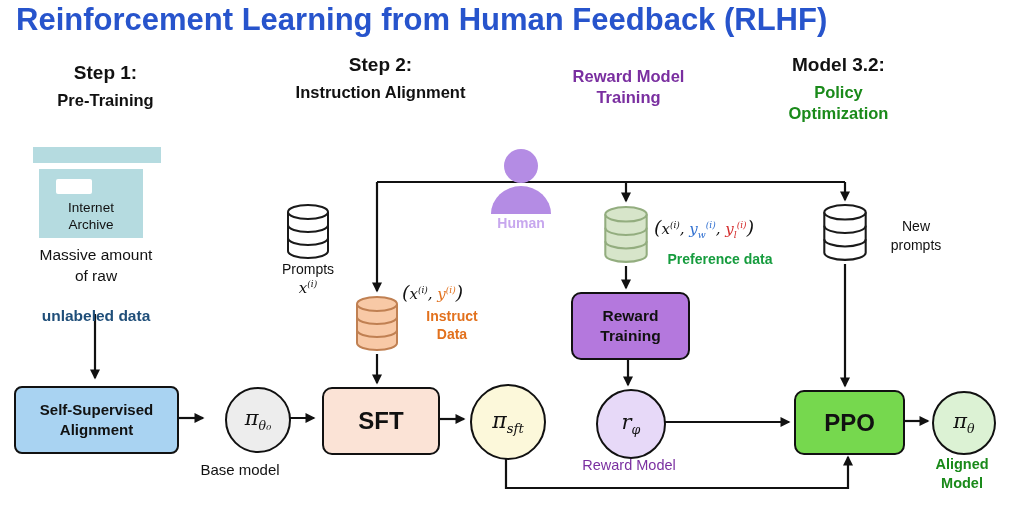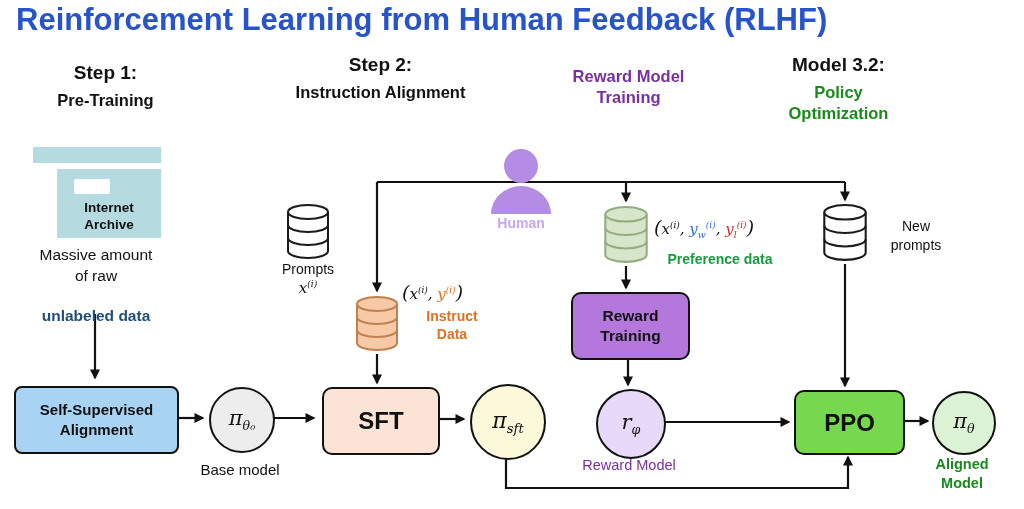--- a/index.html
+++ b/index.html
@@ -14,21 +14,21 @@
   .step-label{font-size:19px;font-weight:bold;}
   .step-sub{font-size:16.5px;font-weight:bold;line-height:21px;margin-top:6px;}
   .hdr1{left:28px;top:62px;width:155px;}
   .hdr2{left:288px;top:54px;width:185px;}
   .hdr31{left:556px;top:60px;width:145px;}
   .hdr31 .step-sub{color:var(--step31);}
   .hdr32{left:766px;top:54px;width:145px;}
   .hdr32 .step-sub{color:var(--step32);}
   
   .ia-bar{position:absolute;left:33px;top:147px;width:128px;height:16px;background:var(--archive);z-index:2;}
-  .ia-block{position:absolute;left:57px;top:169px;width:104px;height:69px;background:var(--archive);z-index:2;font-weight:bold;}
+  .ia-block{position:absolute;left:39px;top:169px;width:104px;height:69px;background:var(--archive);z-index:2;}
   .ia-slot{position:absolute;left:17px;top:10px;width:36px;height:15px;background:#fff;border-radius:2px;}
   .ia-text{position:absolute;left:0;right:0;top:30px;text-align:center;font-size:13.5px;line-height:17px;}
   
   .cap-massive{position:absolute;left:10px;top:244px;width:172px;text-align:center;
                font-size:15.5px;line-height:21px;z-index:2;}
   .cap-unlabeled{font-weight:bold;color:var(--unlabeled);margin-top:19px;}
   .cap-base{position:absolute;left:186px;top:461px;width:108px;text-align:center;font-size:15px;z-index:2;}
   .prompts-label{position:absolute;left:270px;top:261px;width:76px;text-align:center;font-size:14px;z-index:2;}
   .human-label{position:absolute;left:486px;top:215px;width:70px;text-align:center;font-weight:bold;
                font-size:14px;color:var(--human-label);z-index:2;}
@@ -58,21 +58,21 @@
   .node{position:absolute;display:flex;align-items:center;justify-content:center;text-align:center;
         border:2.5px solid #111;border-radius:10px;font-weight:bold;z-index:2;line-height:20px;}
   .box-sst{left:14px;top:386px;width:161px;height:64px;background:var(--box-blue);font-size:15px;border-width:2px;border-radius:8px;}
   .box-sft{left:322px;top:387px;width:114px;height:64px;background:var(--box-peach);font-size:24px;}
   .box-reward{left:571px;top:292px;width:115px;height:64px;background:var(--box-purple);font-size:15.5px;}
   .box-ppo{left:794px;top:390px;width:107px;height:61px;background:var(--box-green);font-size:24px;}
   
   .circle{position:absolute;display:flex;align-items:center;justify-content:center;border:2px solid #111;
           border-radius:50%;font-family:"DejaVu Serif",serif;font-style:italic;z-index:2;}
   .circle sub{font-size:0.6em;}
-  .circ-base{left:209px;top:387px;width:62px;height:62px;background:var(--circle-gray);font-size:21px;}
+  .circ-base{left:225px;top:387px;width:62px;height:62px;background:var(--circle-gray);font-size:21px;}
   .circ-sft{left:470px;top:384px;width:72px;height:72px;background:var(--circle-yellow);font-size:22px;}
   .circ-r{left:596px;top:389px;width:66px;height:66px;background:var(--circle-lavender);font-size:21px;}
   .circ-pi{left:932px;top:391px;width:60px;height:60px;background:var(--circle-green);font-size:21px;}
   
   .cyl{position:absolute;z-index:2;}
   .cyl path,.cyl ellipse{stroke:#1a1a1a;stroke-width:2;}
   .cyl-colored path,.cyl-colored ellipse{stroke-width:2;}
   .wire{stroke:#111;stroke-width:2.2;fill:none;}
 </style>
 </head>

